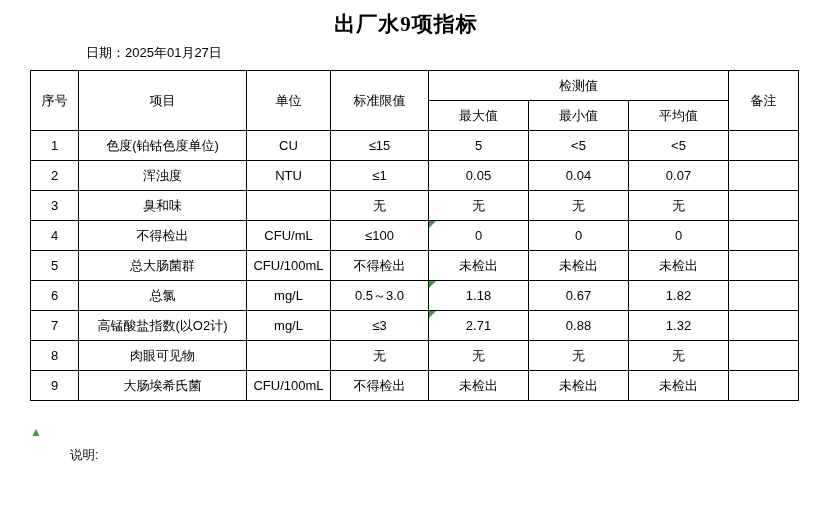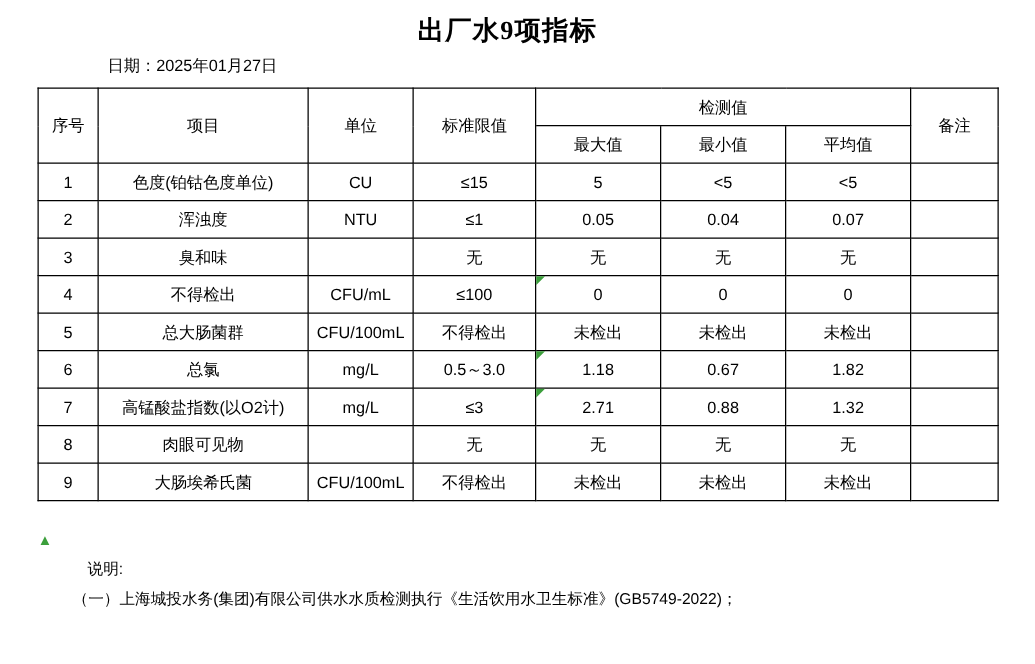--- a/index.html
+++ b/index.html
@@ -220,16 +220,15 @@
         <td>未检出</td>
         <td>未检出</td>
         <td></td>
       </tr>
     </tbody>
   </table>
 
   <div class="notes">
     <div class="mark">▲</div>
     <div class="nl-title">说明:</div>
-    <div class="nl">（一）上海城投水务(集团)有限公司供水水质检测执行《生活饮用水卫生标准》(GB5749-2022)；</div>
   </div>
 
 </div>
 
 </body></html>

